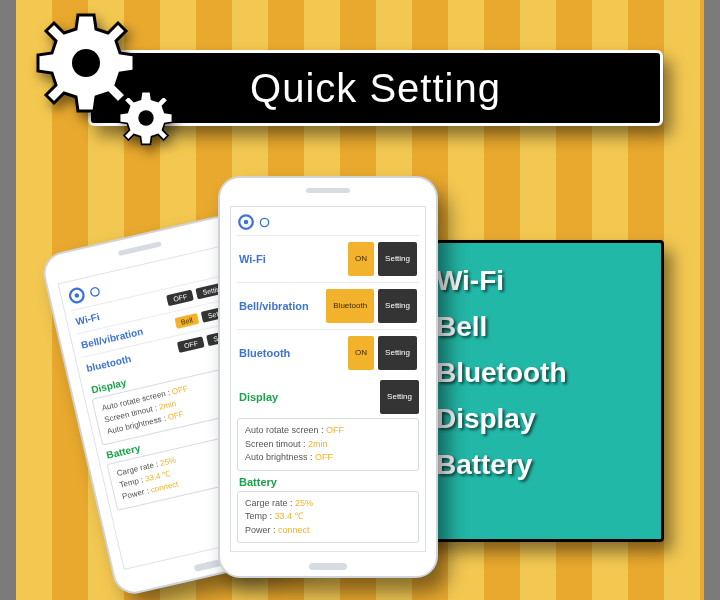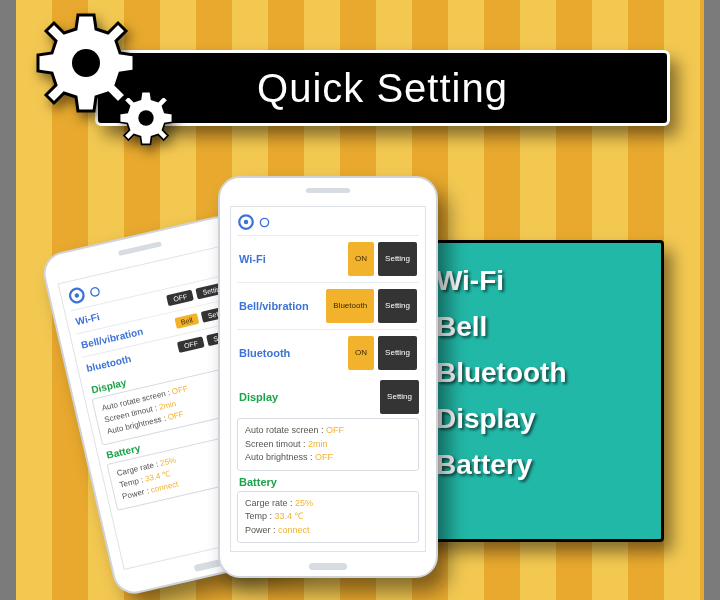--- a/index.html
+++ b/index.html
@@ -6,21 +6,21 @@
   html, body { width: 720px; height: 600px; overflow: hidden; font-family: Arial, Helvetica, sans-serif; }
   .stage {
     width: 720px; height: 600px; position: relative;
     background: #e8b83a;
     background-image: repeating-linear-gradient(90deg, #f3c851 0 36px, #e8a92e 36px 72px);
     border-left: 16px solid #7b7b7b;
     border-right: 16px solid #7b7b7b;
   }
   
   .banner {
-    position: absolute; left: 79px; top: 50px; width: 575px; height: 76px;
+    position: absolute; left: 72px; top: 50px; width: 575px; height: 76px;
     background: #000; border: 3px solid #fff; border-radius: 6px;
     display: flex; align-items: center; justify-content: center;
     box-shadow: 8px 10px 16px rgba(0,0,0,.45);
   }
   .banner span { color: #fff; font-size: 40px; letter-spacing: 1px; }
   
   .gears { position: absolute; left: 12px; top: 8px; width: 160px; height: 150px; }
   .gears svg { width: 100%; height: 100%; filter: drop-shadow(4px 6px 6px rgba(0,0,0,.5)); }
 
   

